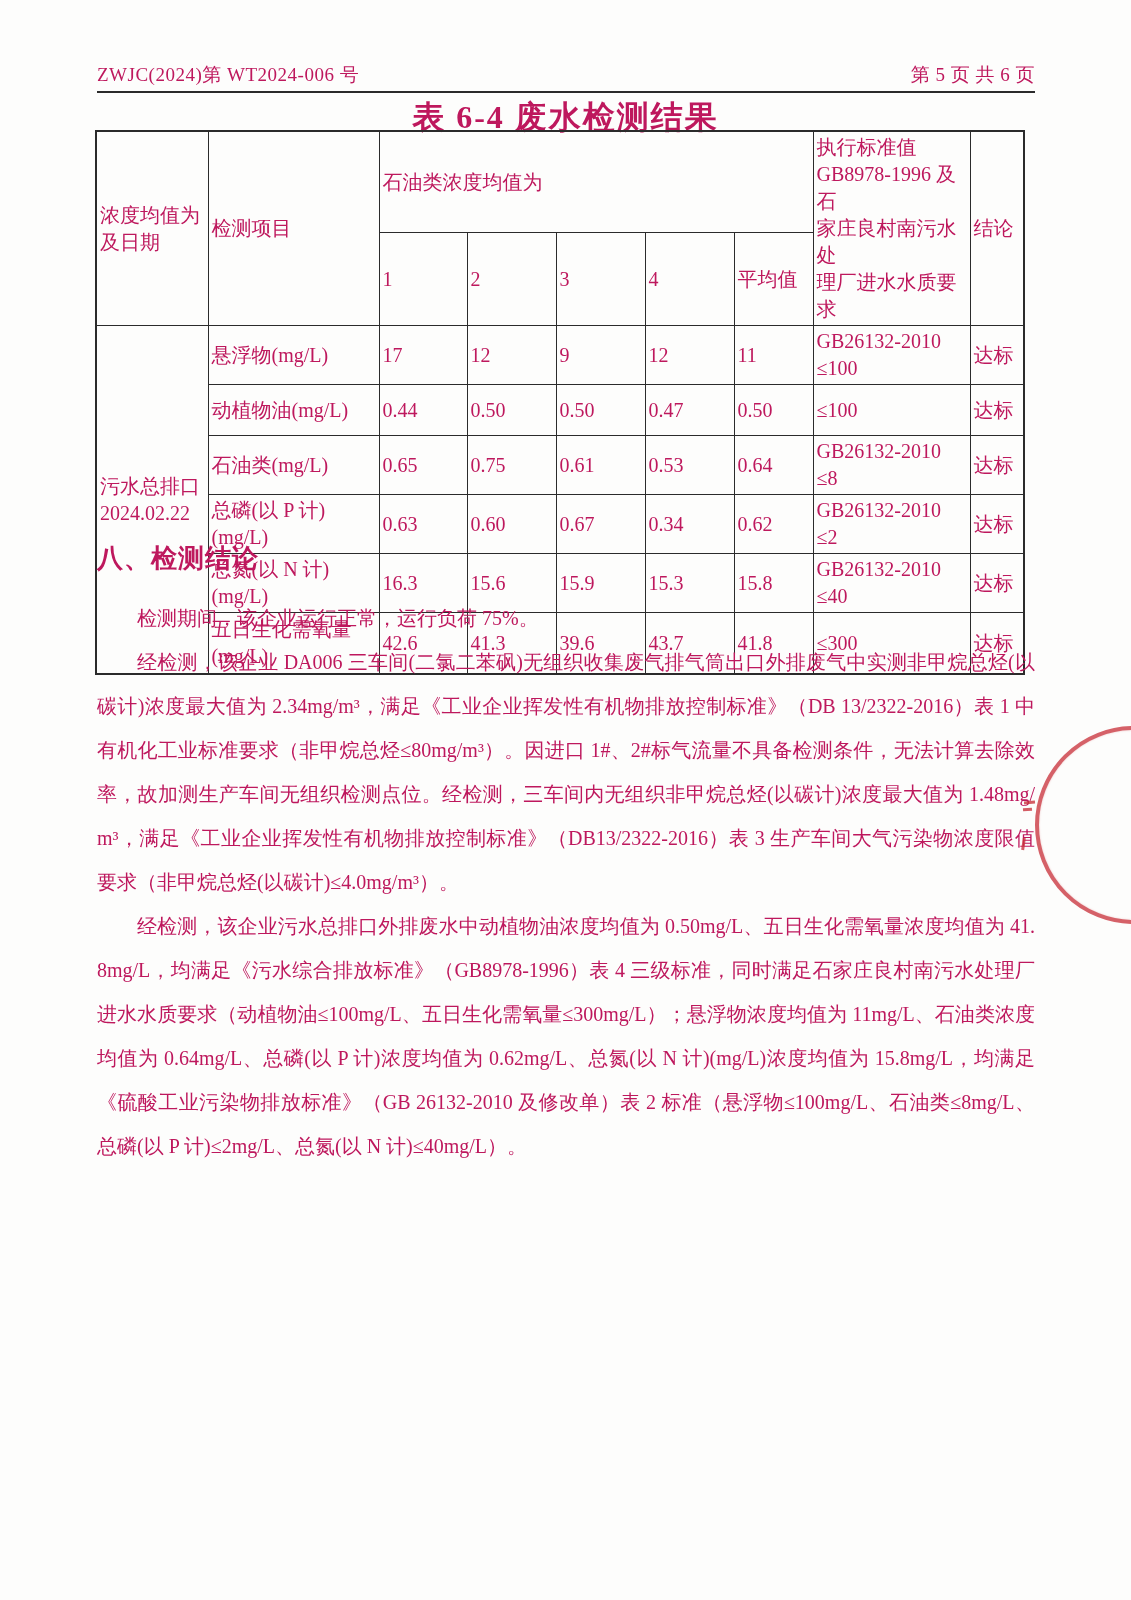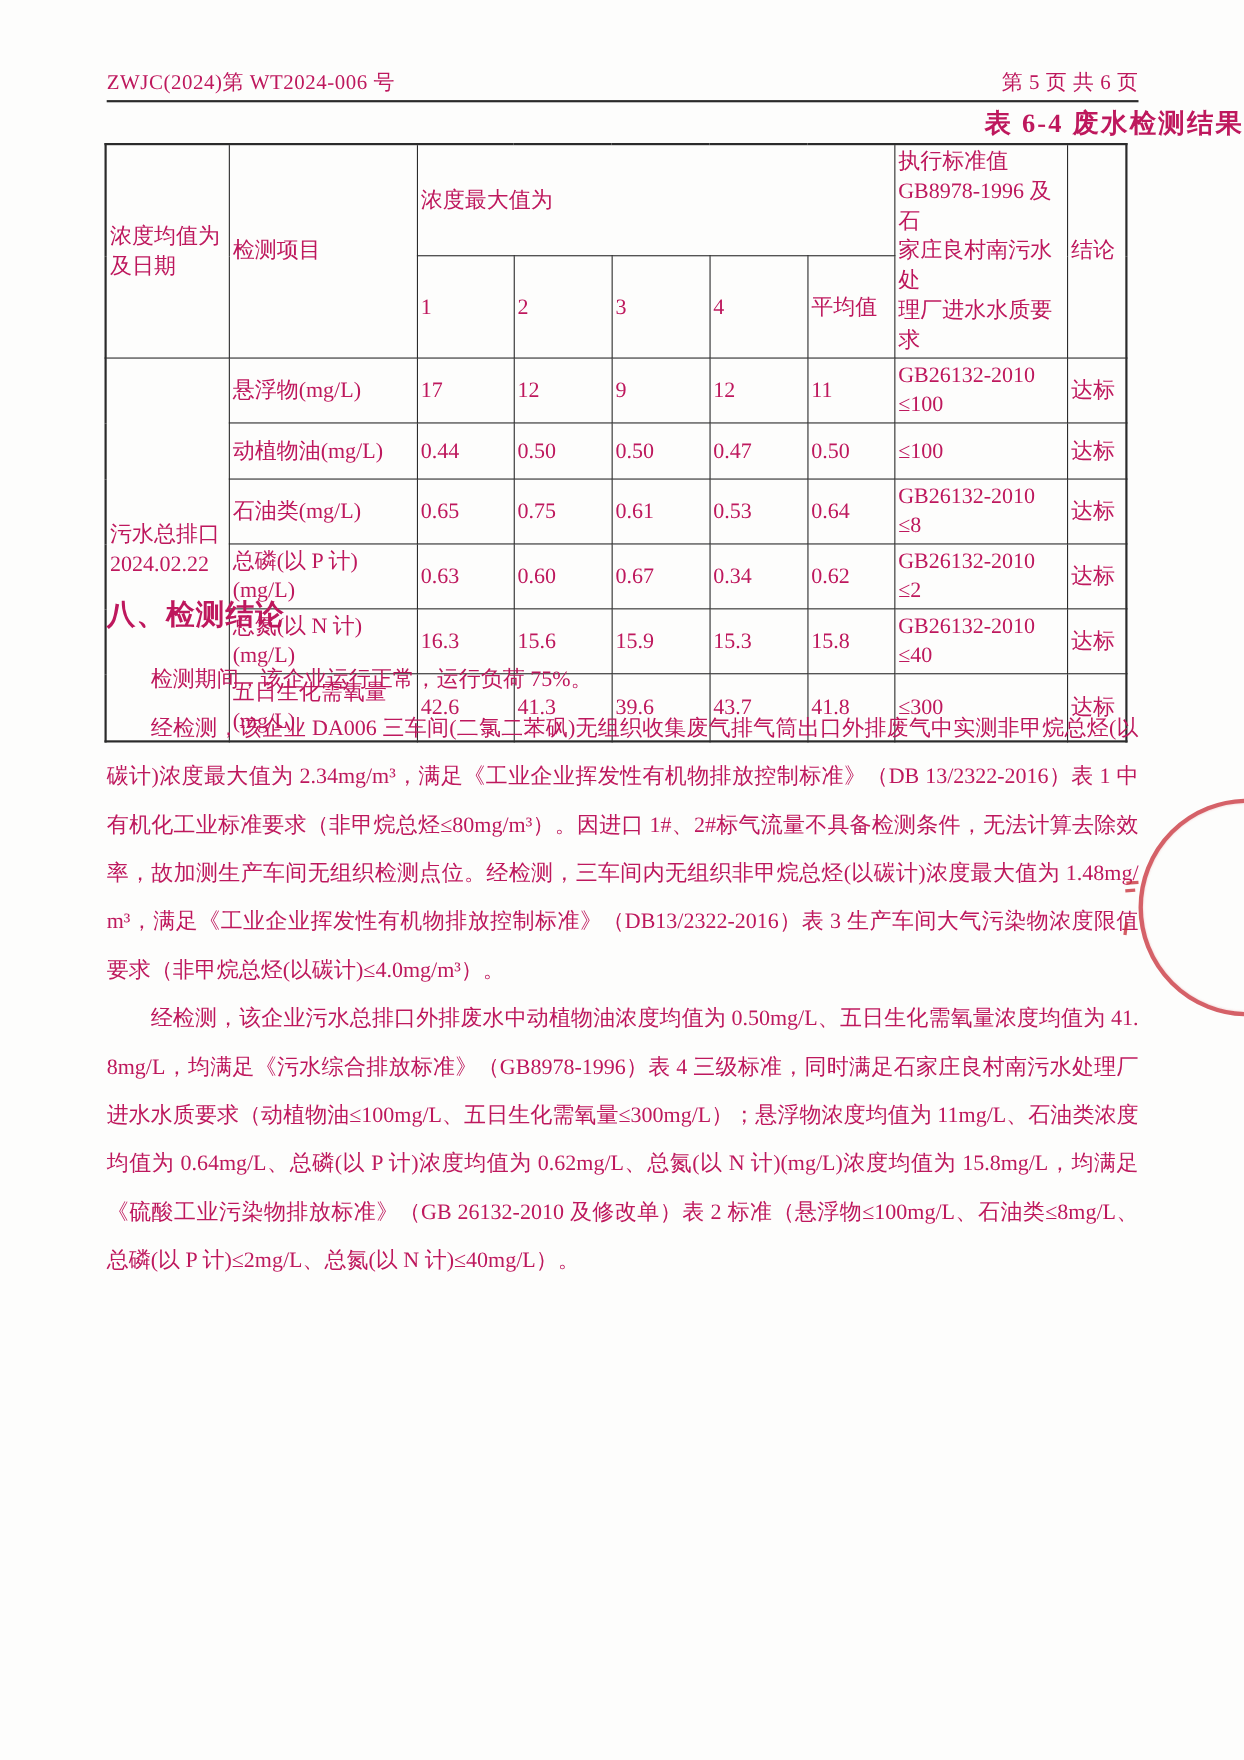--- a/index.html
+++ b/index.html
@@ -32,22 +32,22 @@
     border-bottom: 2px solid #2b2b2b;
     padding-bottom: 3px;
   }
 
   
   .table-title {
     position: absolute;
     top: 96px;
     left: 0;
     width: 100%;
-    text-align: right;
-    font-size: 24px;
+    text-align: center;
+    font-size: 32px;
     font-weight: bold;
     letter-spacing: 2px;
   }
 
   
   .results-table-wrap {
     position: absolute;
     top: 130px;
     left: 95px;
     width: 928px;
@@ -142,21 +142,21 @@
           <col style="width:89px">
         <col style="width:79px">
           <col style="width:157px">
           <col style="width:54px">
       </colgroup>
       <thead>
         <tr class="h1">
           <th rowspan="2">浓度均值为
 及日期</th>
           <th rowspan="2">检测项目</th>
-          <th colspan="5">浓度最大值为</th>
+          <th colspan="5">石油类浓度均值为</th>
           <th rowspan="2" class="std-header">执行标准值
 GB8978-1996 及石
 家庄良村南污水处
 理厂进水水质要求</th>
           <th rowspan="2">结论</th>
         </tr>
         <tr class="h2">
           <th>1</th>
           <th>2</th>
           <th>3</th>

